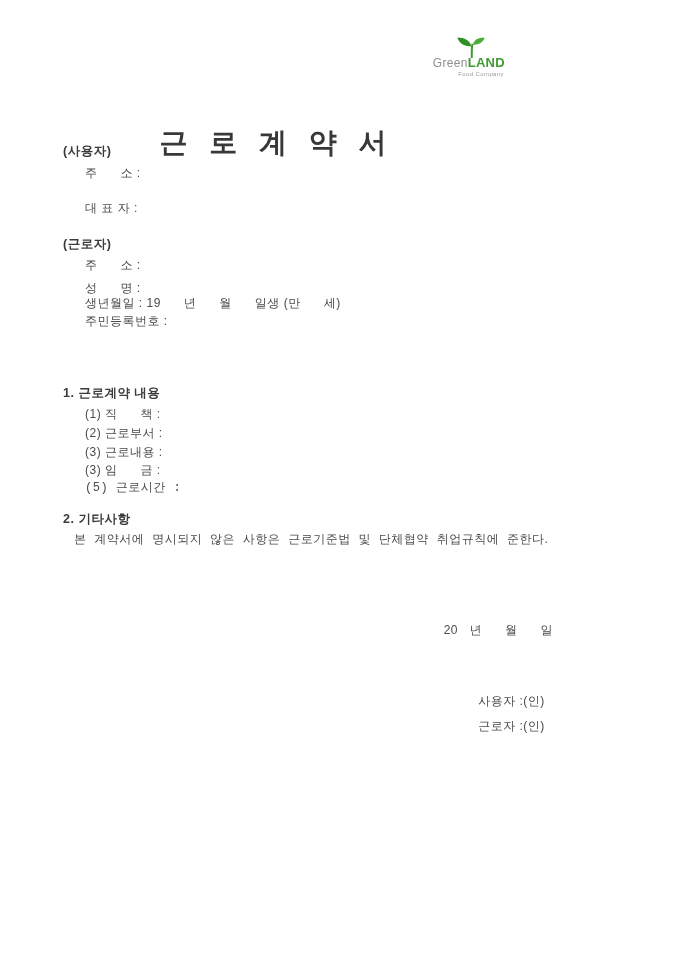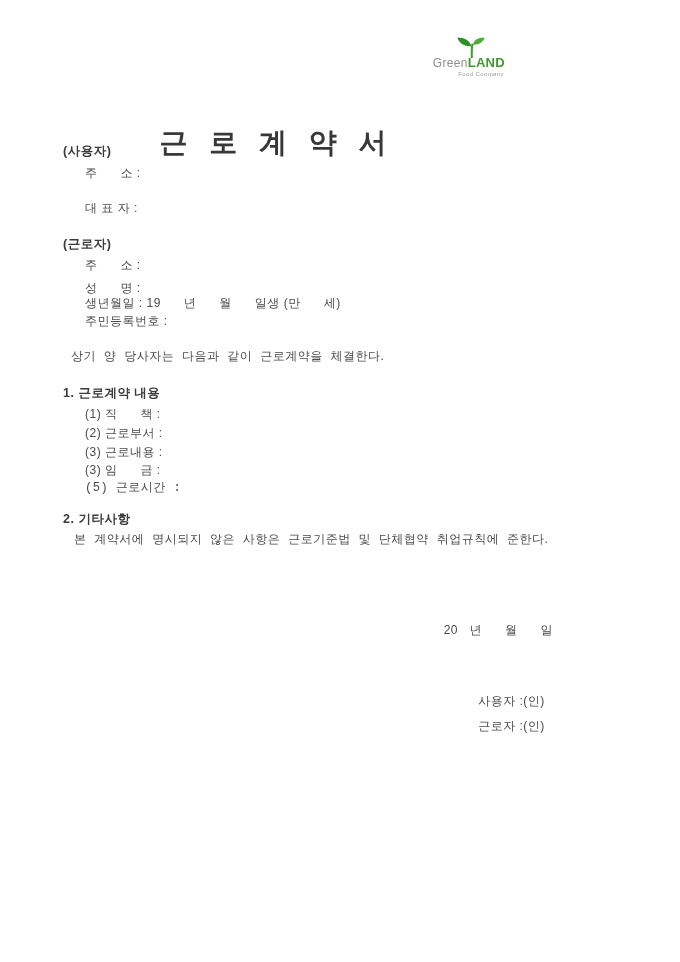--- a/index.html
+++ b/index.html
@@ -127,21 +127,20 @@
   <div class="line heading" style="top:144px; left:63px;">(사용자)</div>
   <div class="line" style="top:166px; left:85px;">주      소 :</div>
   <div class="line" style="top:201px; left:85px;">대 표 자 :</div>
 
   <div class="line heading" style="top:237px; left:63px;">(근로자)</div>
   <div class="line" style="top:258px; left:85px;">주      소 :</div>
   <div class="line" style="top:281px; left:85px;">성      명 :</div>
   <div class="line" style="top:296px; left:85px;">생년월일 : 19      년      월      일생 (만      세)</div>
   <div class="line" style="top:314px; left:85px;">주민등록번호 :</div>
 
-  <div class="line body-text" style="top:349px; left:71px;">상기 양 당사자는 다음과 같이 근로계약을 체결한다.</div>
 
   <div class="line heading" style="top:386px; left:63px;">1. 근로계약 내용</div>
   <div class="line" style="top:407px; left:85px;">(1) 직      책 :</div>
   <div class="line" style="top:426px; left:85px;">(2) 근로부서 :</div>
   <div class="line" style="top:445px; left:85px;">(3) 근로내용 :</div>
   <div class="line" style="top:463px; left:85px;">(3) 임      금 :</div>
   <div class="line" style="top:481px; left:85px;font-family:Liberation Mono, monospace;">(5) 근로시간 :</div>
 
   <div class="line heading" style="top:512px; left:63px;">2. 기타사항</div>
   <div class="line body-text" style="top:532px; left:74px;">본 계약서에 명시되지 않은 사항은 근로기준법 및 단체협약 취업규칙에 준한다.</div>

